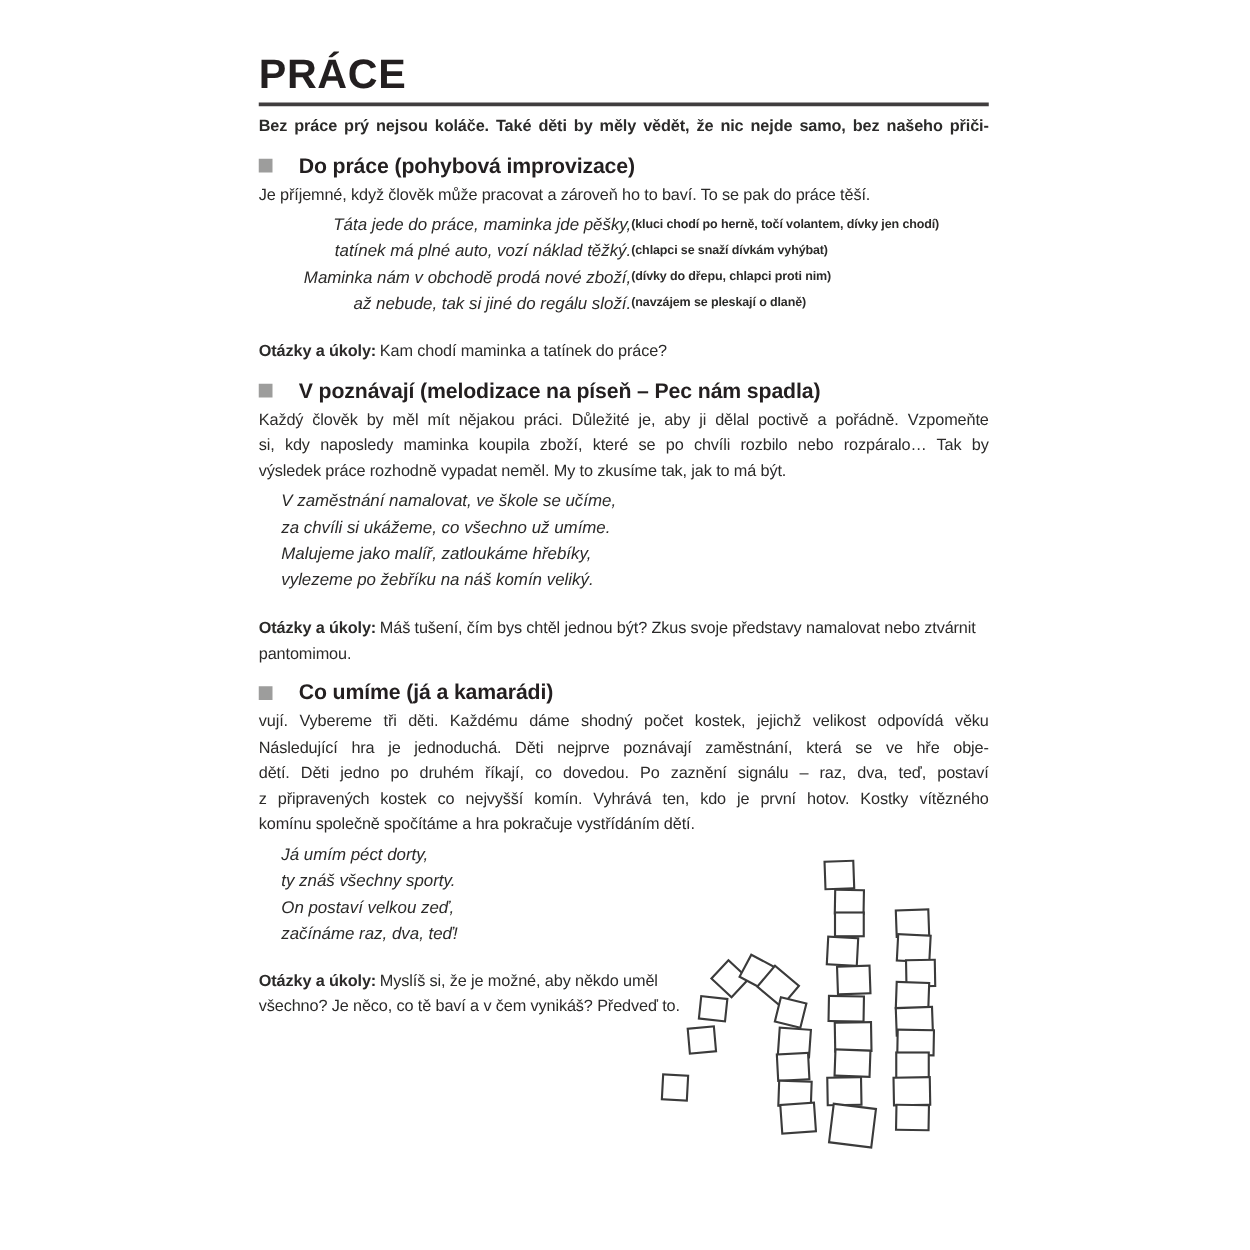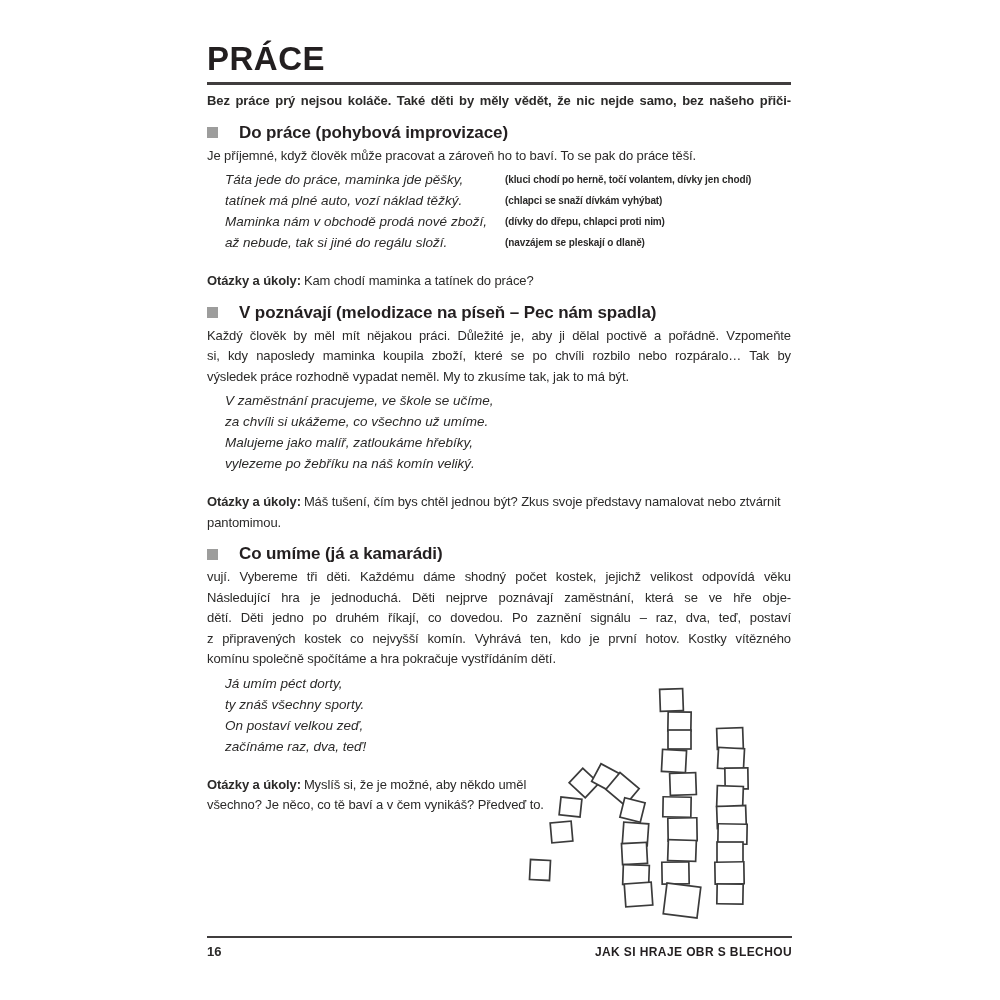--- a/index.html
+++ b/index.html
@@ -18,21 +18,21 @@
   .bline { font-size:13px; line-height:20.5px; letter-spacing:-.1px; }
   .just { text-align:justify; text-align-last:justify; }
   h2 {
     margin:10px 0 3px; font-size:17px; line-height:21px; font-weight:bold;
     color:#231f20; display:flex; align-items:center; gap:21px; letter-spacing:-.1px;
   }
   .bullet { width:11px; height:11px; background:#9d9d9c; flex:none; margin-top:1px; }
   .verses { margin:3px 0 3px 18px; }
   .vline { font-style:italic; font-size:13.5px; line-height:21px; }
   .vrow { display:flex; margin-left:18px; }
-  .vrow .vleft { width:280px; flex:none; font-style:italic; font-size:13.5px; line-height:21px; }
+  .vrow .vleft { width:280px; flex:none; font-style:italic; font-size:13.5px; line-height:21px;text-align:right; }
   .vrow .vright { width:288px; font-weight:bold; font-size:10px; line-height:21px; letter-spacing:-.1px; }
   .qa { font-size:13px; line-height:20.5px; margin-top:18px; letter-spacing:-.1px; }
   .qa b { margin-right:3px; }
   .qa-narrow { max-width:340px; }
   .blocks { position:absolute; left:524px; top:679px; width:244px; height:244px; }
   .blocks rect { fill:#ffffff; stroke:#3b3b3b; stroke-width:1.7; }
   .footer { position:absolute; left:207px; top:936px; width:585px; }
   .footer-rule { border-top:2px solid #403d3e; }
   .footer-row { display:flex; justify-content:space-between; align-items:baseline; margin-top:6px; }
   .pnum { font-size:13px; font-weight:bold; color:#2b2a29; }
@@ -83,21 +83,21 @@
     <h2>
       <span class="bullet"></span>
       <span>V poznávají (melodizace na píseň – Pec nám spadla)</span>
     </h2>
     <div>
       <div class="bline just">Každý člověk by měl mít nějakou práci. Důležité je, aby ji dělal poctivě a pořádně. Vzpomeňte</div>
       <div class="bline just">si, kdy naposledy maminka koupila zboží, které se po chvíli rozbilo nebo rozpáralo… Tak by</div>
       <div class="bline">výsledek práce rozhodně vypadat neměl. My to zkusíme tak, jak to má být.</div>
     </div>
     <div class="verses">
-      <div class="vline">V zaměstnání pracujeme, ve škole se učíme,</div>
+      <div class="vline">V zaměstnání namalovat, ve škole se učíme,</div>
       <div class="vline">za chvíli si ukážeme, co všechno už umíme.</div>
       <div class="vline">Malujeme jako malíř, zatloukáme hřebíky,</div>
       <div class="vline">vylezeme po žebříku na náš komín veliký.</div>
     </div>
     <p class="qa">
       <b>Otázky a úkoly:</b><span>Máš tušení, čím bys chtěl jednou být? Zkus svoje představy namalovat nebo ztvárnit pantomimou.</span>
     </p>
 
     <h2>
       <span class="bullet"></span>
@@ -150,20 +150,13 @@
         <rect x="201" y="89" width="23" height="21" transform="rotate(-1 212.5 99.5)"></rect>
         <rect x="193" y="107" width="26" height="21" transform="rotate(2 206 117.5)"></rect>
         <rect x="193" y="127" width="29" height="22" transform="rotate(-2 207.5 138)"></rect>
         <rect x="194" y="145" width="29" height="20" transform="rotate(1 208.5 155)"></rect>
         <rect x="193" y="163" width="26" height="22" transform="rotate(0 206 174)"></rect>
         <rect x="191" y="183" width="29" height="22" transform="rotate(-1 205.5 194)"></rect>
         <rect x="193" y="205" width="26" height="20" transform="rotate(1 206 215)"></rect>
       </g>
   </svg>
 
-  <div class="footer">
-    <div class="footer-rule"></div>
-    <div class="footer-row">
-      <span class="pnum">16</span>
-      <span class="rtitle">JAK SI HRAJE OBR S BLECHOU</span>
-    </div>
-  </div>
 </div>
 
 </body></html>

